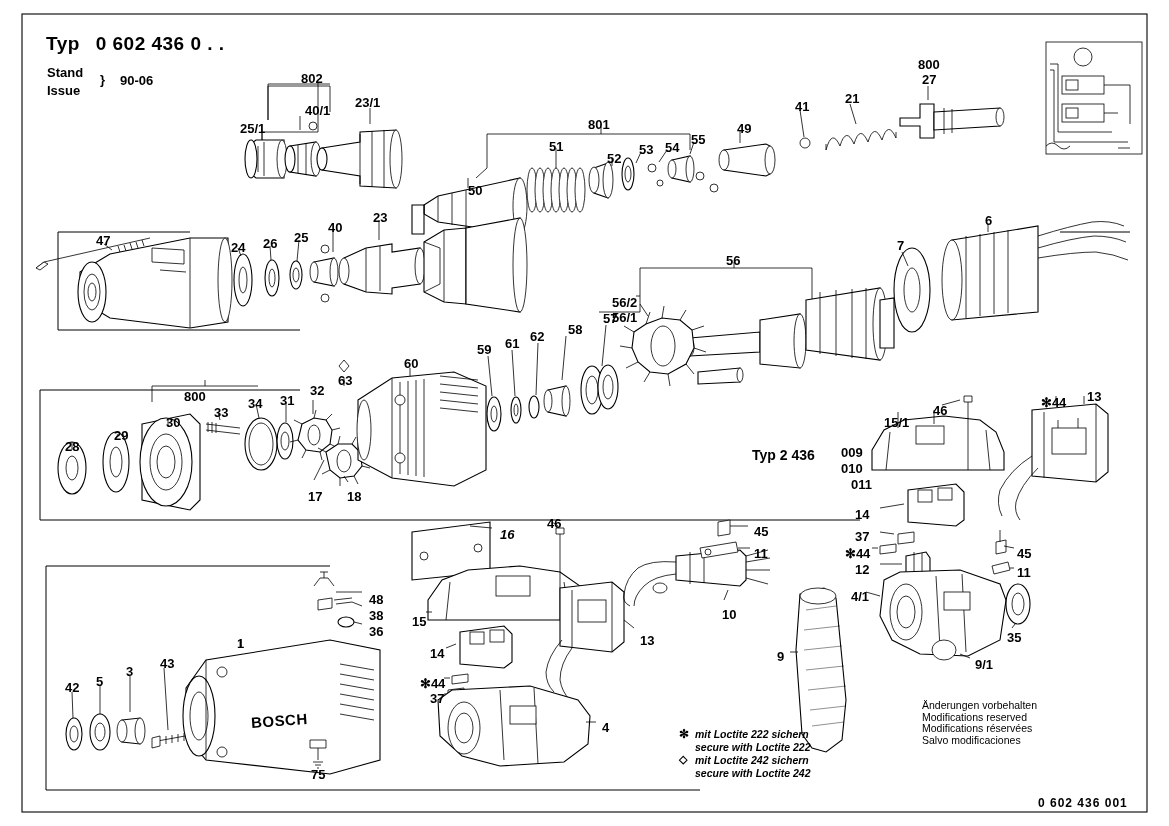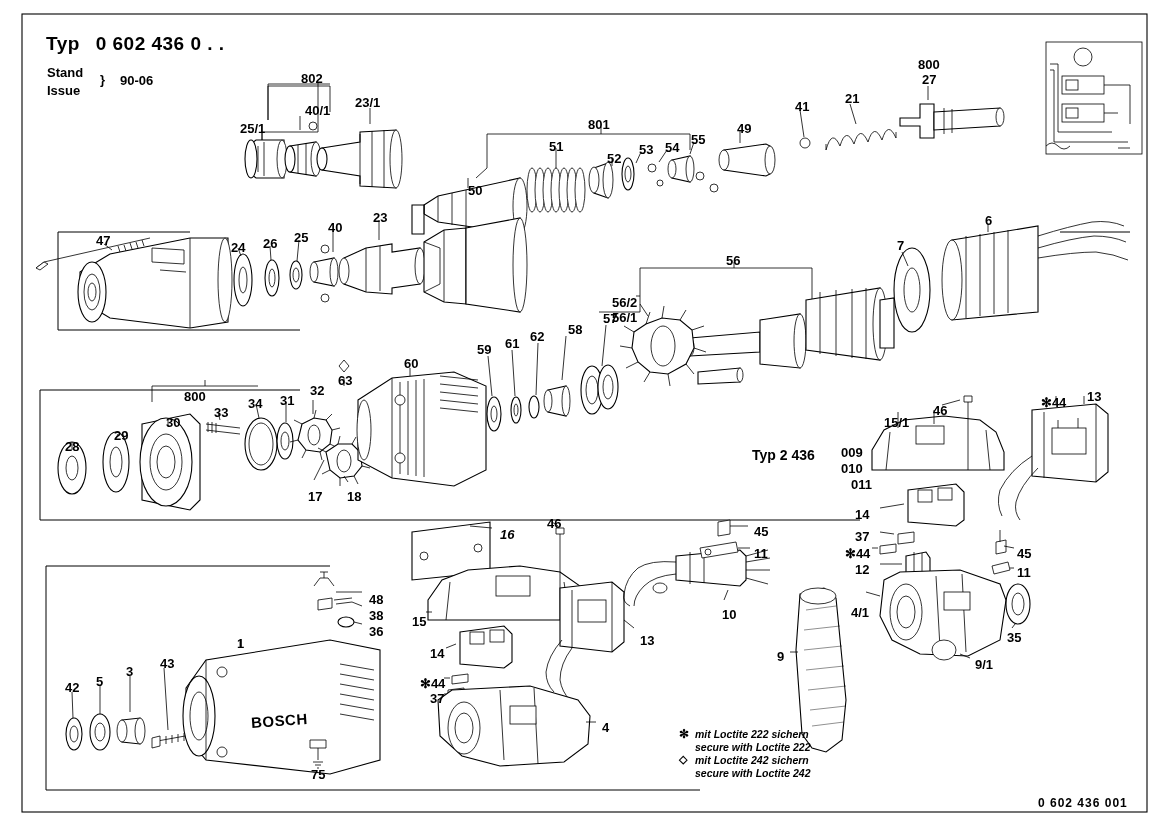--- a/index.html
+++ b/index.html
@@ -544,20 +544,26 @@
 
   <div class="lbl" style="left:251px; top:713px; font-size:15px; letter-spacing:0.5px; transform:rotate(-4deg);">BOSCH</div>
 
   <div class="lbl" style="left:679px; top:728px; font-size:12px;">✻</div>
   <div class="lbl foot" style="left:695px; top:729px;">mit Loctite 222 sichern</div>
   <div class="lbl foot" style="left:695px; top:742px;">secure with Loctite 222</div>
   <div class="lbl" style="left:679px; top:754px; font-size:11px;">◇</div>
   <div class="lbl foot" style="left:695px; top:755px;">mit Loctite 242 sichern</div>
   <div class="lbl foot" style="left:695px; top:768px;">secure with Loctite 242</div>
 
+  <div style="position:absolute; left:922px; top:700px;">
+    <div class="footnorm">Änderungen vorbehalten</div>
+    <div class="footnorm">Modifications reserved</div>
+    <div class="footnorm">Modifications réservées</div>
+    <div class="footnorm">Salvo modificaciones</div>
+  </div>
   <div class="lbl docid" style="left:1038px; top:797px;">0 602 436 001</div>
 
   <div id="callout-layer">
       <div class="lbl n" style="left: 301px; top: 72px;">802</div>
       <div class="lbl n" style="left: 355px; top: 96px;">23/1</div>
       <div class="lbl n" style="left: 305px; top: 104px;">40/1</div>
       <div class="lbl n" style="left: 240px; top: 122px;">25/1</div>
       <div class="lbl n" style="left: 918px; top: 58px;">800</div>
       <div class="lbl n" style="left: 922px; top: 73px;">27</div>
       <div class="lbl n" style="left: 795px; top: 100px;">41</div>
@@ -599,21 +605,21 @@
       <div class="lbl n" style="left: 308px; top: 490px;">17</div>
       <div class="lbl n" style="left: 347px; top: 490px;">18</div>
       <div class="lbl n" style="left: 884px; top: 416px;">15/1</div>
       <div class="lbl n" style="left: 933px; top: 404px;">46</div>
       <div class="lbl n" style="left: 1041px; top: 396px;">✻44</div>
       <div class="lbl n" style="left: 1087px; top: 390px;">13</div>
       <div class="lbl n" style="left: 855px; top: 508px;">14</div>
       <div class="lbl n" style="left: 855px; top: 530px;">37</div>
       <div class="lbl n" style="left: 845px; top: 547px;">✻44</div>
       <div class="lbl n" style="left: 855px; top: 563px;">12</div>
-      <div class="lbl n" style="left: 851px; top: 590px; margin-top: 16px;">4/1</div>
+      <div class="lbl n" style="left: 851px; top: 590px;">4/1</div>
       <div class="lbl n" style="left: 1017px; top: 547px;">45</div>
       <div class="lbl n" style="left: 1017px; top: 566px;">11</div>
       <div class="lbl n" style="left: 1007px; top: 631px;">35</div>
       <div class="lbl n" style="left: 975px; top: 658px;">9/1</div>
       <div class="lbl n" style="left: 777px; top: 650px;">9</div>
       <div class="lbl n" style="left: 500px; top: 528px; font-style: italic;">16</div>
       <div class="lbl n" style="left: 547px; top: 517px;">46</div>
       <div class="lbl n" style="left: 754px; top: 525px;">45</div>
       <div class="lbl n" style="left: 754px; top: 547px;">11</div>
       <div class="lbl n" style="left: 722px; top: 608px;">10</div>

